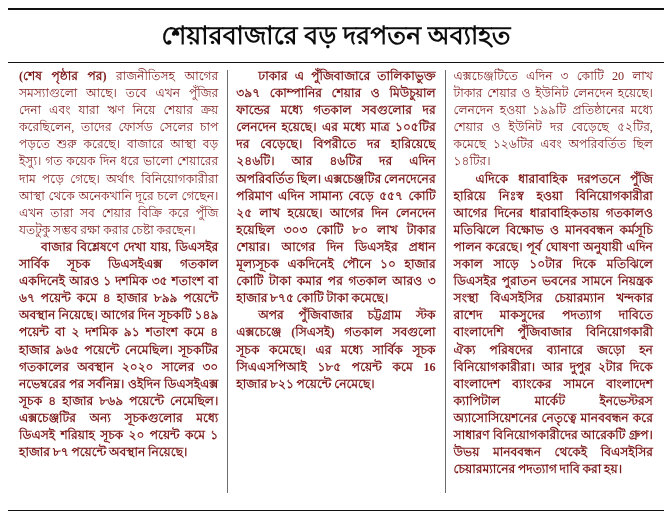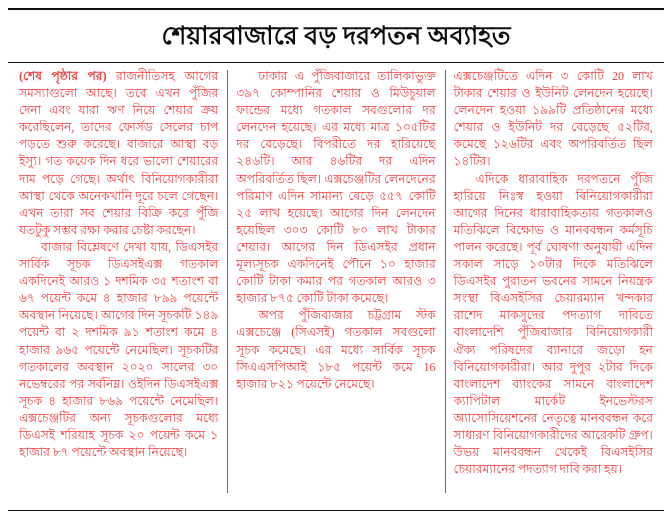--- a/index.html
+++ b/index.html
@@ -77,24 +77,25 @@
     bottom: 12px;
     border-left: 1px solid #6b6b6b;
   }
   .col p {
     margin: 0 0 0 0;
     font-size: 12.2px;
     line-height: 17.1px;
     text-align: justify;
     text-justify: inter-word;
     word-spacing: -0.3px;
-    color: #ef4444;
+    color: #7f1d1d;
   }
   .col p.indent {
     text-indent: 22px;
+    font-weight: bold;
   }
   .col p.lede {
     text-indent: 0;
   }
   .lede b {
     font-weight: bold;
   }
   .rule-bottom {
     position: absolute;
     left: 8px;

